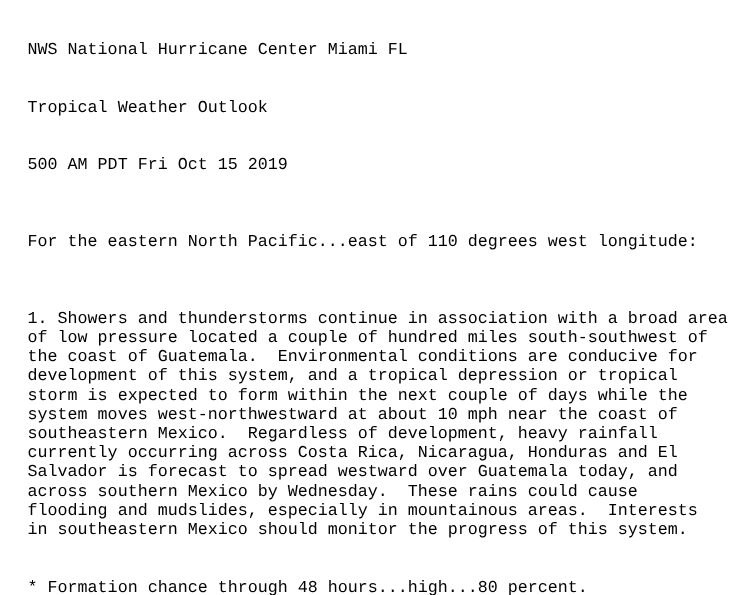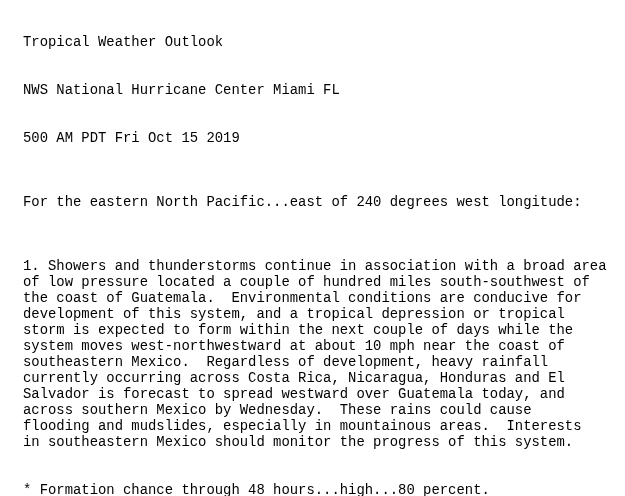--- a/index.html
+++ b/index.html
@@ -34,26 +34,26 @@
   .block:last-child {
     margin-bottom: 0;
   }
 </style>
 </head>
 <body>
 
 <div class="doc">
 
   <div class="block">
+    <div class="line">NWS National Hurricane Center Miami FL</div>
     <div class="line">Tropical Weather Outlook</div>
-    <div class="line">NWS National Hurricane Center Miami FL</div>
     <div class="line">500 AM PDT Fri Oct 15 2019</div>
   </div>
 
-  <div class="block">For the eastern North Pacific...east of 240 degrees west longitude:</div>
+  <div class="block">For the eastern North Pacific...east of 110 degrees west longitude:</div>
 
   <div class="block">
     <div class="line">1. Showers and thunderstorms continue in association with a broad area
 of low pressure located a couple of hundred miles south-southwest of
 the coast of Guatemala.  Environmental conditions are conducive for
 development of this system, and a tropical depression or tropical
 storm is expected to form within the next couple of days while the
 system moves west-northwestward at about 10 mph near the coast of
 southeastern Mexico.  Regardless of development, heavy rainfall
 currently occurring across Costa Rica, Nicaragua, Honduras and El

